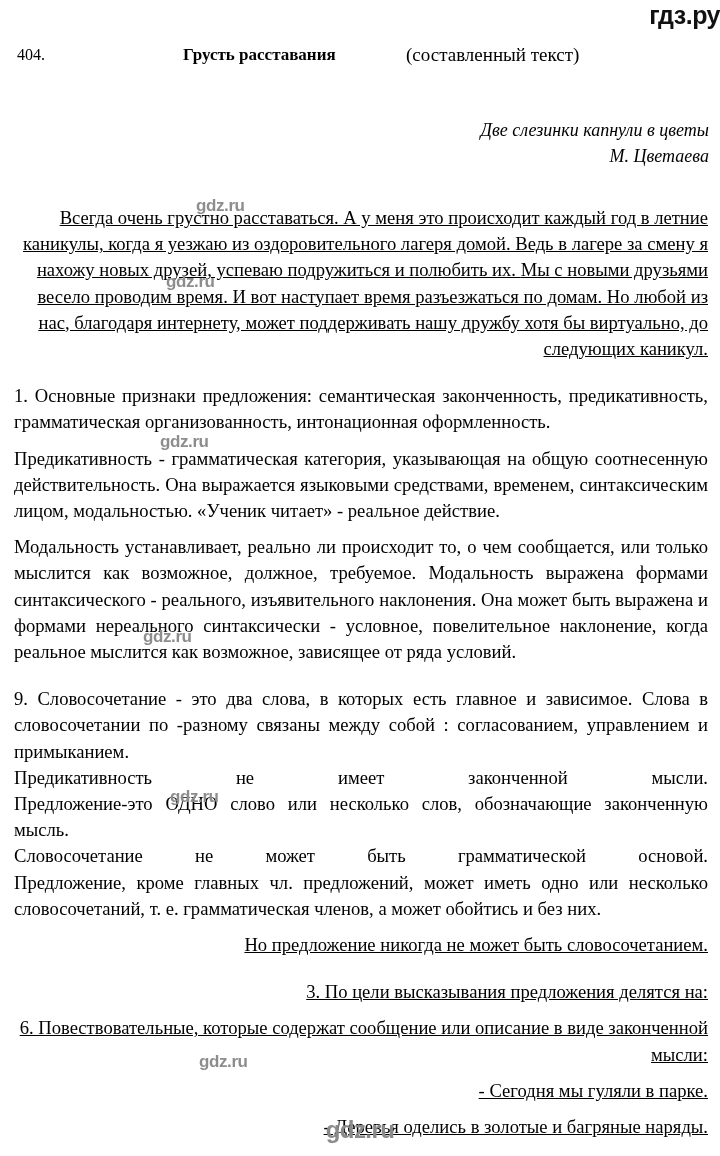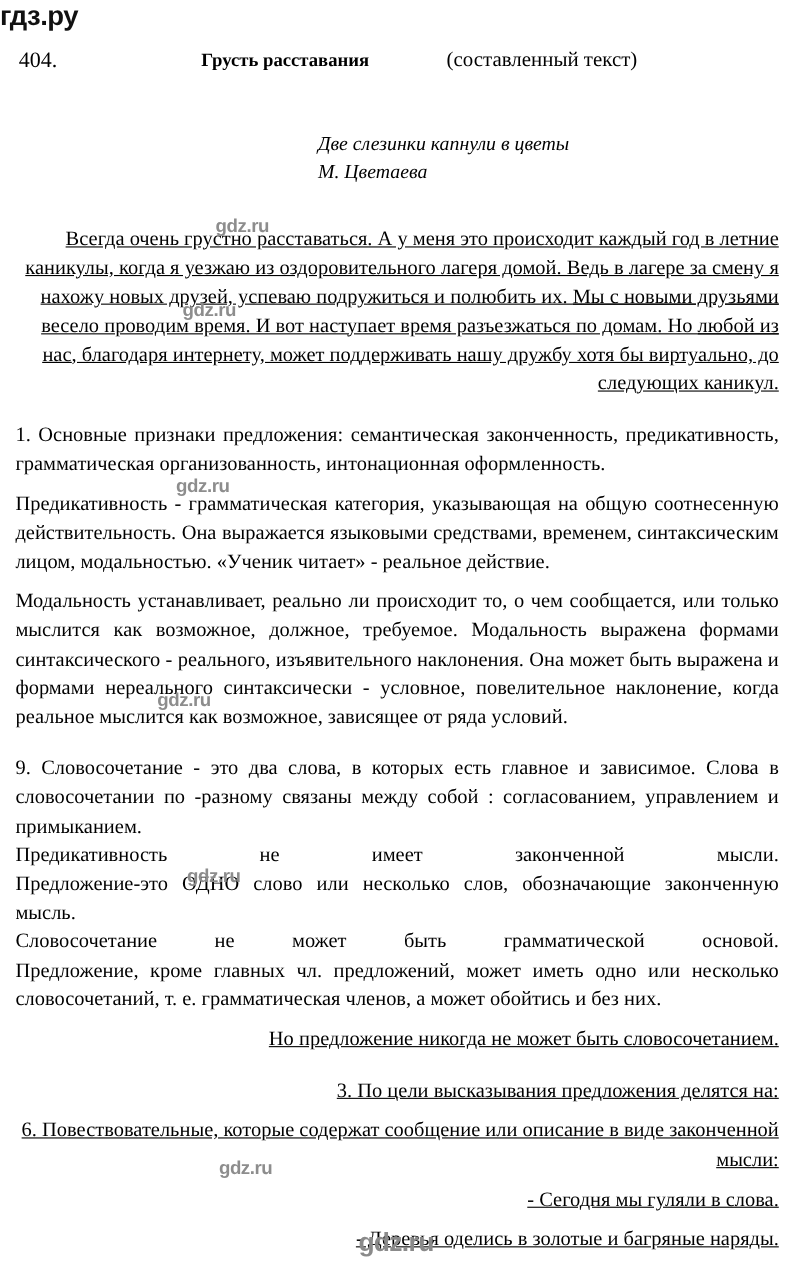--- a/index.html
+++ b/index.html
@@ -16,21 +16,21 @@
     font-family: "Liberation Serif", "DejaVu Serif", serif;
     color: #000000;
   }
 
   
   .site-logo {
     position: absolute;
     top: 0px;
     left: 0;
     width: 720px;
-    text-align: left;
+    text-align: right;
     font-family: "Liberation Sans", "DejaVu Sans", sans-serif;
     font-weight: bold;
     font-size: 25px;
     letter-spacing: -0.5px;
     color: #111111;
     line-height: 30px;
   }
 
   
   .title-row {
@@ -39,21 +39,21 @@
     left: 0;
     width: 720px;
     height: 26px;
     font-size: 19px;
     line-height: 26px;
   }
   .task-number {
     position: absolute;
     left: 17px;
     top: 0;
-    font-size: 20px;
+    font-size: 16px;
   }
   .task-title {
     position: absolute;
     left: 183px;
     top: 0;
     font-weight: bold;
     font-size: 17px;
   }
   .task-subtitle {
     position: absolute;
@@ -61,21 +61,21 @@
     top: 0;
     font-size: 19px;
   }
 
   
   .epigraph {
     position: absolute;
     top: 117px;
     right: 11px;
     width: 420px;
-    text-align: left;
+    text-align: right;
     font-style: italic;
     font-size: 18px;
     line-height: 26px;
   }
   .epigraph-author {
     display: block;
     font-style: italic;
   }
 
   
@@ -169,21 +169,21 @@
   <p class="jline">Предикативность не имеет законченной мысли.</p>
   <p class="jline">Предложение-это ОДНО слово или несколько слов, обозначающие законченную мысль.</p>
   <p class="jline">Словосочетание не может быть грамматической основой.</p>
   <p class="para">Предложение, кроме главных чл. предложений, может иметь одно или несколько словосочетаний, т. е. грамматическая членов, а может обойтись и без них.</p>
   <p class="para left">Но предложение никогда не может быть словосочетанием.</p>
 
   <div class="block-gap"></div>
 
   <p class="para left">3. По цели высказывания предложения делятся на:</p>
   <p class="para left">6. Повествовательные, которые содержат сообщение или описание в виде законченной мысли:</p>
-  <p class="para left">- Сегодня мы гуляли в слова.</p>
+  <p class="para left">- Сегодня мы гуляли в парке.</p>
   <p class="para left">- Деревья оделись в золотые и багряные наряды.</p>
 
 </div>
 
 <div class="wm" style="left:196px; top:196px;">gdz.ru</div>
 <div class="wm" style="left:166px; top:272px;">gdz.ru</div>
 <div class="wm" style="left:160px; top:432px;">gdz.ru</div>
 <div class="wm" style="left:143px; top:627px;">gdz.ru</div>
 <div class="wm" style="left:170px; top:787px;">gdz.ru</div>
 <div class="wm" style="left:199px; top:1052px;">gdz.ru</div>

